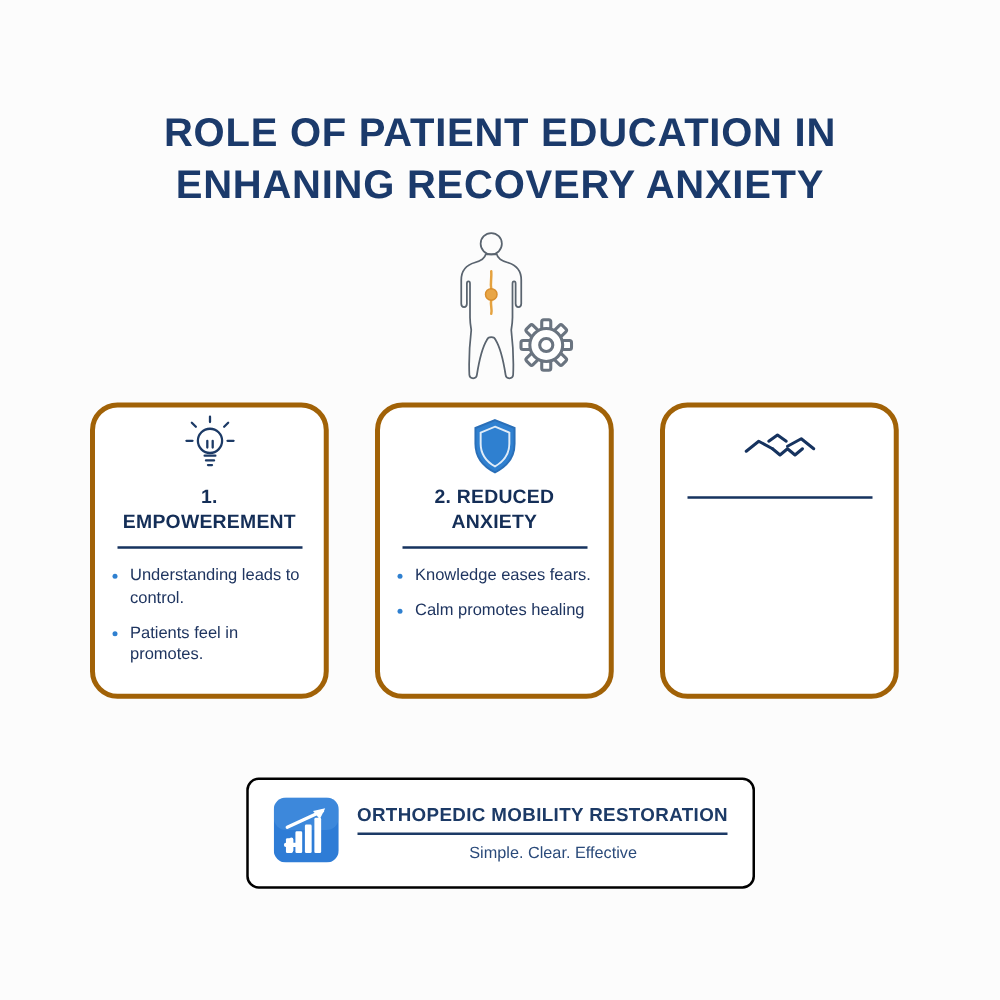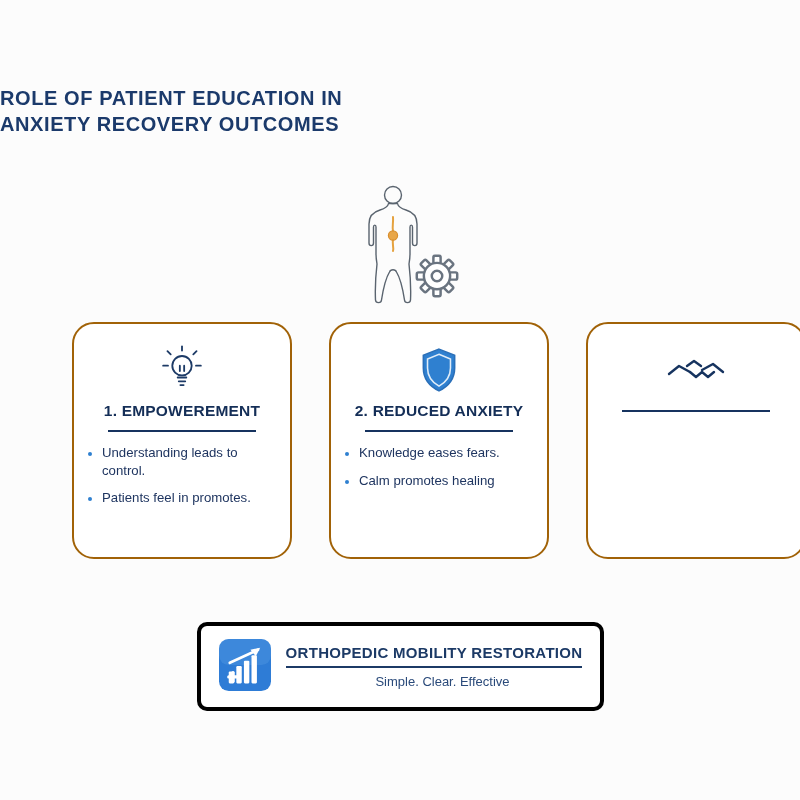--- a/index.html
+++ b/index.html
@@ -12,21 +12,22 @@
     overflow: hidden;
     color: #1c3a66;
   }
 
   
   .title {
     position: absolute;
     top: 86px;
     left: 0;
     width: 100%;
-    font-size: 20px;
+    text-align: center;
+    font-size: 32px;
     font-weight: 800;
     letter-spacing: 0.6px;
     color: #1b3a6b;
     line-height: 1.28;
   }
 
   
   .figure {
     position: absolute;
     left: 338px;
@@ -40,26 +41,26 @@
   
   .cards {
     position: absolute;
     top: 322px;
     left: 72px;
     display: flex;
     gap: 37px;
   }
   .card {
     box-sizing: border-box;
-    width: 220px;
+    width: 191px;
     height: 237px;
     background: #ffffff;
-    border: 2px solid #a16207;
+    border: 4px solid #a16207;
     border-radius: 22px;
-    padding-top: 15px;
+    padding-top: 0;
   }
   .card-icon {
     height: 62px;
     display: flex;
     align-items: center;
     justify-content: center;
   }
   .card-heading {
     font-size: 15.5px;
     font-weight: 700;
@@ -90,21 +91,21 @@
 
   
   .footer {
     position: absolute;
     top: 622px;
     left: 197px;
     width: 407px;
     height: 89px;
     box-sizing: border-box;
     background: #ffffff;
-    border: 4px solid #000000;
+    border: 2px solid #000000;
     border-radius: 10px;
     display: flex;
     align-items: center;
     justify-content: center;
     gap: 15px;
     padding: 0 16px;
   }
   .footer-text { display: flex; flex-direction: column; align-items: center; }
   .brand {
     font-size: 15px;
@@ -125,21 +126,21 @@
     margin-left: 17px;
   }
 </style>
 </head>
 <body>
 
 <div class="canvas">
 
   <div class="title">
     <div>ROLE OF PATIENT EDUCATION IN</div>
-    <div>ANXIETY RECOVERY OUTCOMES</div>
+    <div>ENHANING RECOVERY ANXIETY</div>
   </div>
 
   <div class="figure">
     <span>
       <svg class="body-svg" width="90" height="132" viewBox="0 0 90 130">
         <g fill="none" stroke="#5a646f" stroke-width="1.4" stroke-linejoin="round">
           <circle cx="45" cy="11" r="8.5"></circle>
           <path d="M40.5 19.5
                    C 40 22.5, 37 24.5, 32 26
                    C 25 28, 21 33, 21 40

